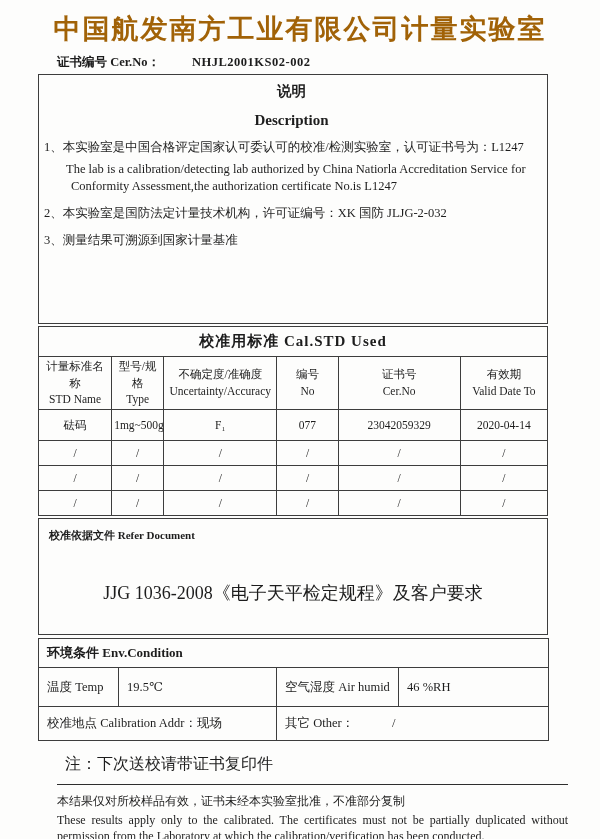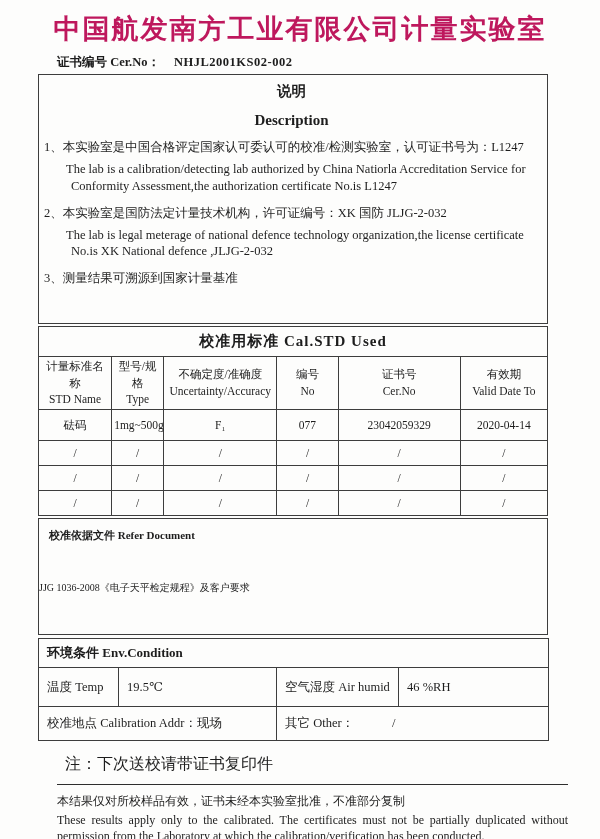--- a/index.html
+++ b/index.html
@@ -13,28 +13,28 @@
     color: #1d1d1d;
     font-family: "Liberation Serif", "DejaVu Serif", serif;
     overflow: hidden;
   }
   .doc-title {
     padding-top: 11px;
     text-align: center;
     font-size: 27px;
     font-weight: bold;
     letter-spacing: 2px;
-    color: #be185d;
+    color: #a16207;
   }
   .cert-line {
     margin: 7px 0 3px 57px;
     font-size: 12.5px;
     font-weight: bold;
   }
-  .cert-line .cert-no-value { margin-left: 14px; letter-spacing: 0.5px; }
+  .cert-line .cert-no-value { margin-left: 32px; letter-spacing: 0.5px; }
   .content { margin-left: 38px; width: 510px; }
   .box { border: 1.5px solid #3d3d3d; background: #fdfdfc; }
 
   
   .desc-box { height: 250px; padding: 7px 8px 0 5px; }
   .desc-h-cn { text-align: center; font-size: 14.5px; font-weight: bold; }
   .desc-h-en { text-align: center; font-size: 15px; font-weight: bold; margin-top: 11px; }
   .desc-item-cn { font-size: 12.5px; margin-top: 10px; line-height: 1.35; }
   .desc-item-en {
     font-size: 12.5px; margin-top: 5px; line-height: 1.35;
@@ -61,21 +61,21 @@
   }
   .std-table .col-head td { height: 40px; line-height: 1.45; }
   .std-table .data-row td { height: 31px; }
   .std-table .slash-row td { height: 25px; }
 
   
   .refer-box { margin-top: 2px; height: 117px; position: relative; padding: 9px 10px; }
   .refer-label { font-size: 11px; font-weight: bold; }
   .refer-value {
     position: absolute; left: 0; right: 0; top: 62px;
-    font-size: 10px;
+    text-align: center; font-size: 18px;
   }
 
   
   .env-table {
     width: 510px; margin-top: 3px;
     border-collapse: collapse; table-layout: fixed;
     font-size: 12.5px;
     border-radius: 27px;
   }
   .env-table td { border: 1.2px solid #3d3d3d; vertical-align: middle; padding: 2px 8px; }
@@ -106,21 +106,20 @@
   </div>
 
   <div class="content box desc-box">
     <div class="desc-h-cn">说明</div>
     <div class="desc-h-en">Description</div>
 
     <div class="desc-item-cn">1、本实验室是中国合格评定国家认可委认可的校准/检测实验室，认可证书号为：L1247</div>
     <div class="desc-item-en">The lab is a calibration/detecting lab authorized by China Natiorla Accreditation Service for Conformity Assessment,the authorization certificate No.is L1247</div>
 
     <div class="desc-item-cn">2、本实验室是国防法定计量技术机构，许可证编号：XK 国防 JLJG-2-032</div>
-    <div class="desc-item-en">The lab is legal meterage of national defence technology organization,the license certificate No.is XK National defence ,JLJG-2-032</div>
 
     <div class="desc-item-cn">3、测量结果可溯源到国家计量基准</div>
   </div>
 
   <table class="content std-table">
     <colgroup>
       <col style="width:73px">
         <col style="width:52px">
         <col style="width:113px">
       <col style="width:61px">

